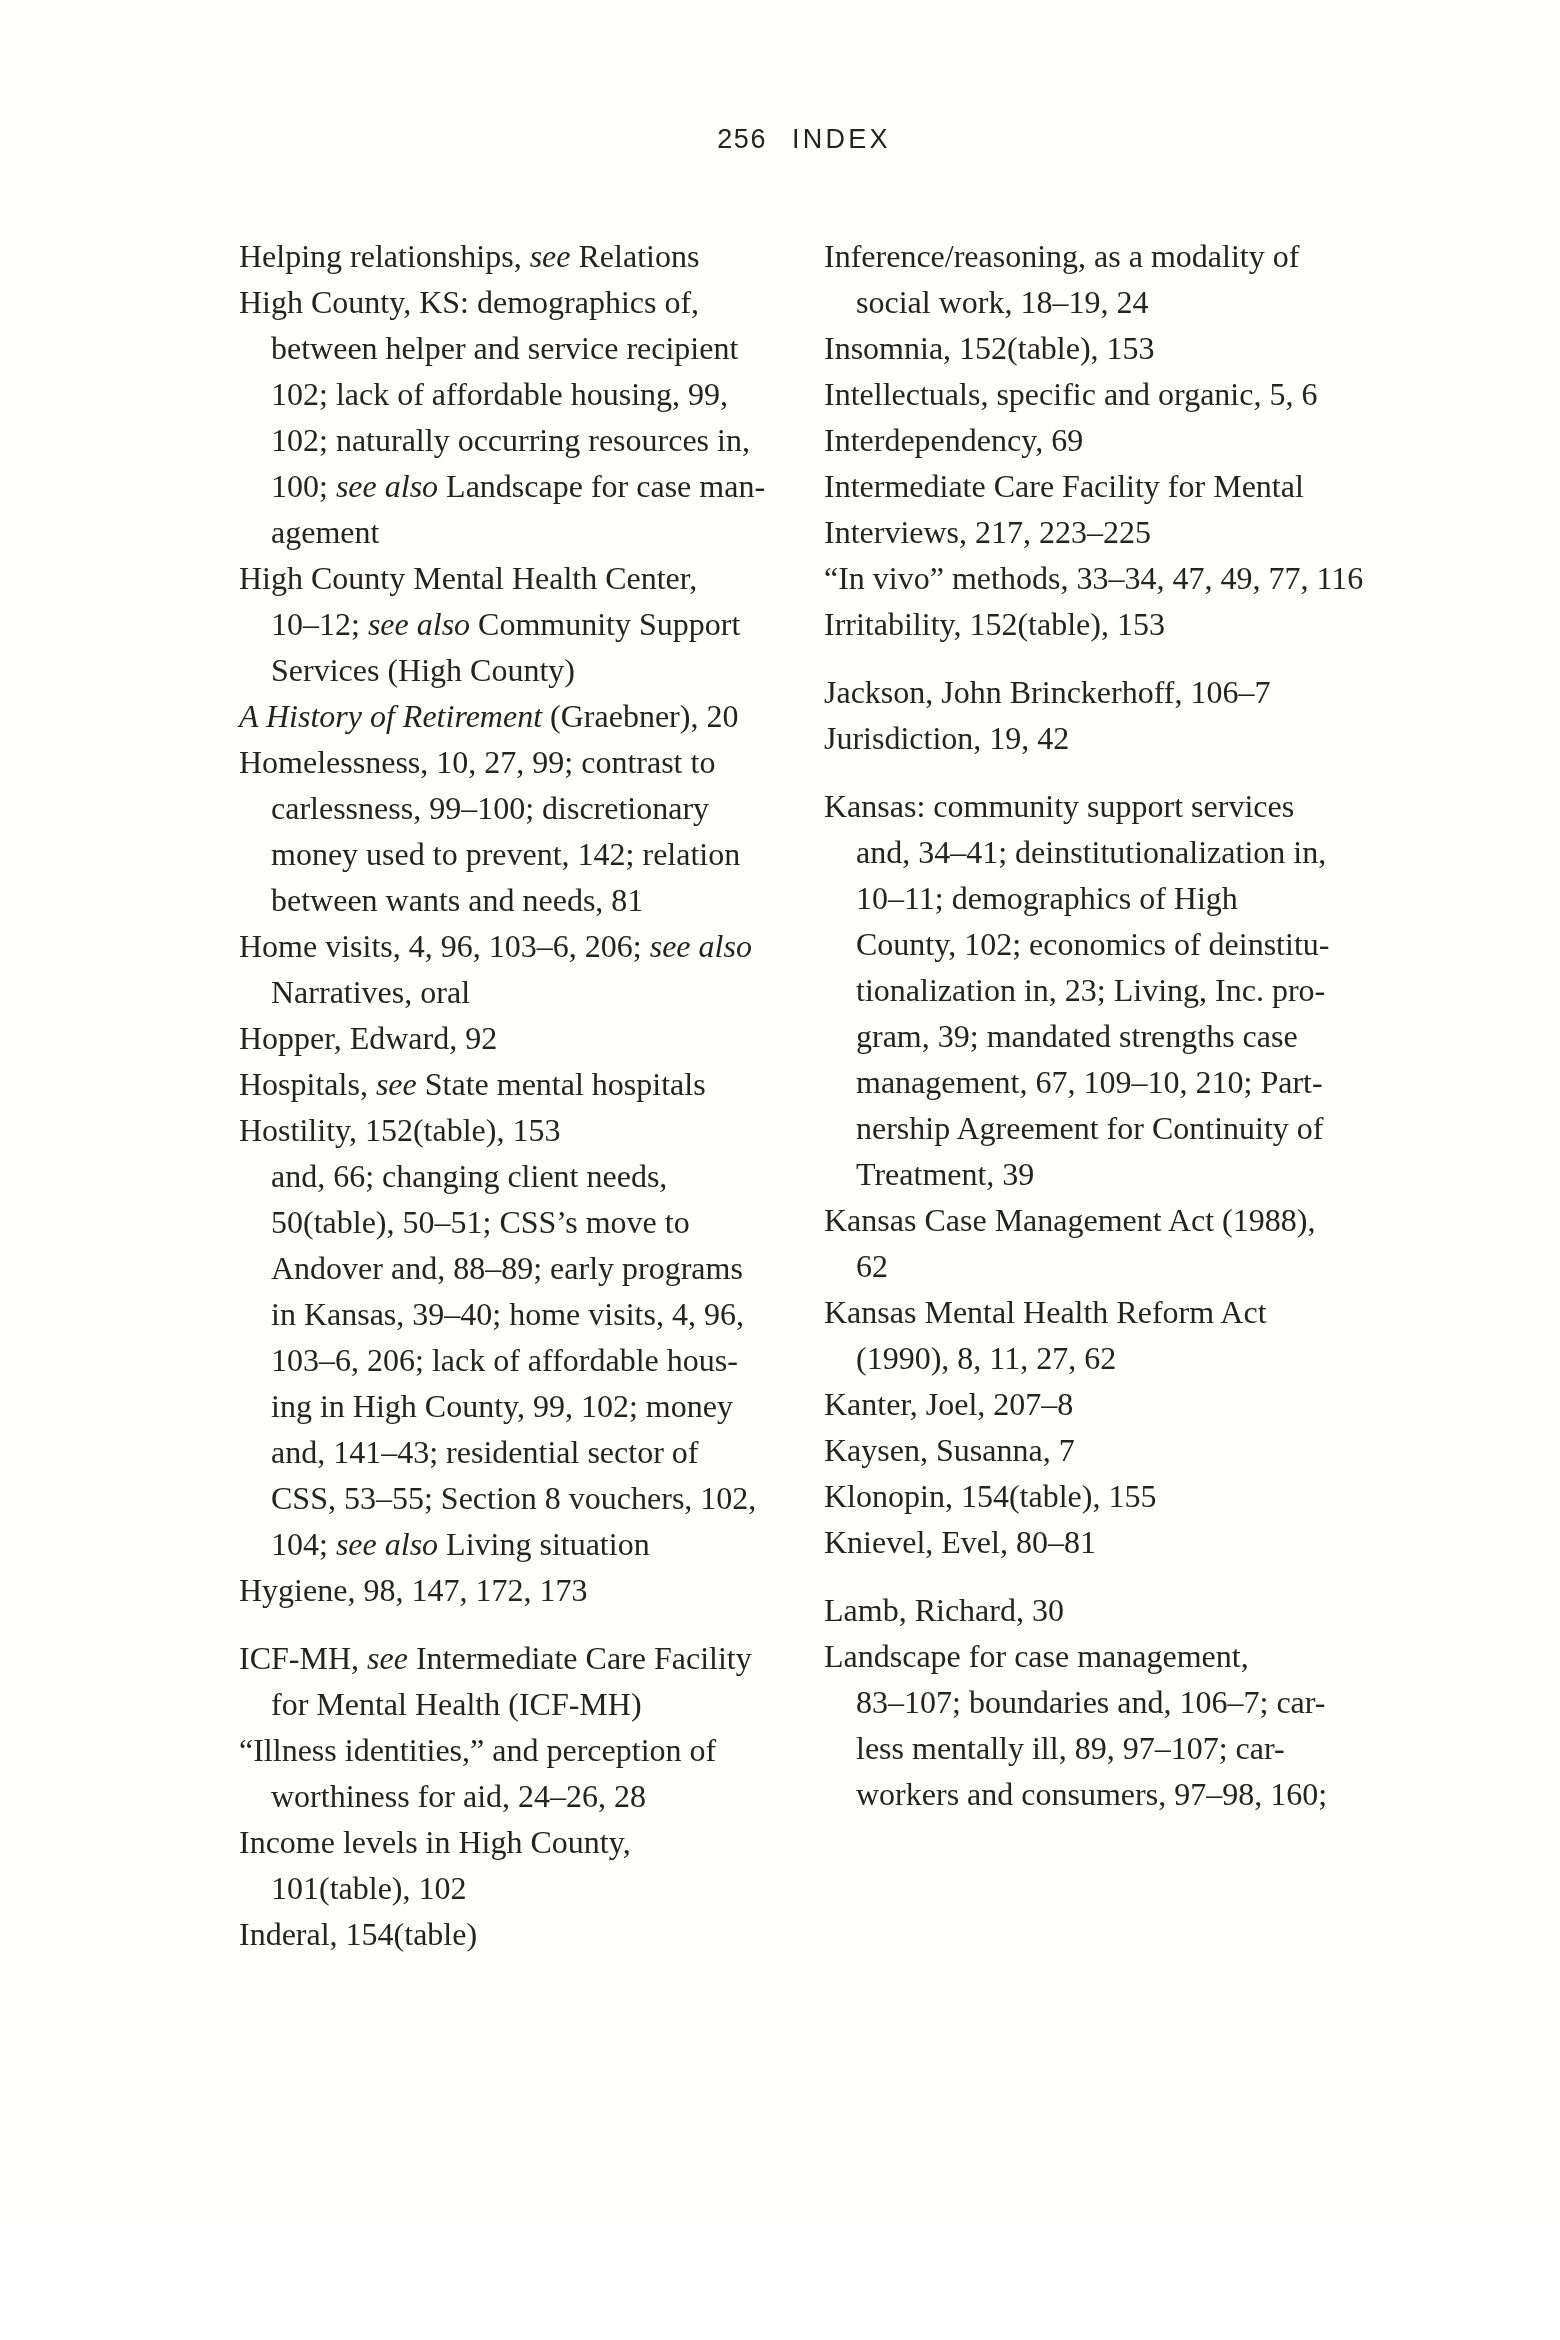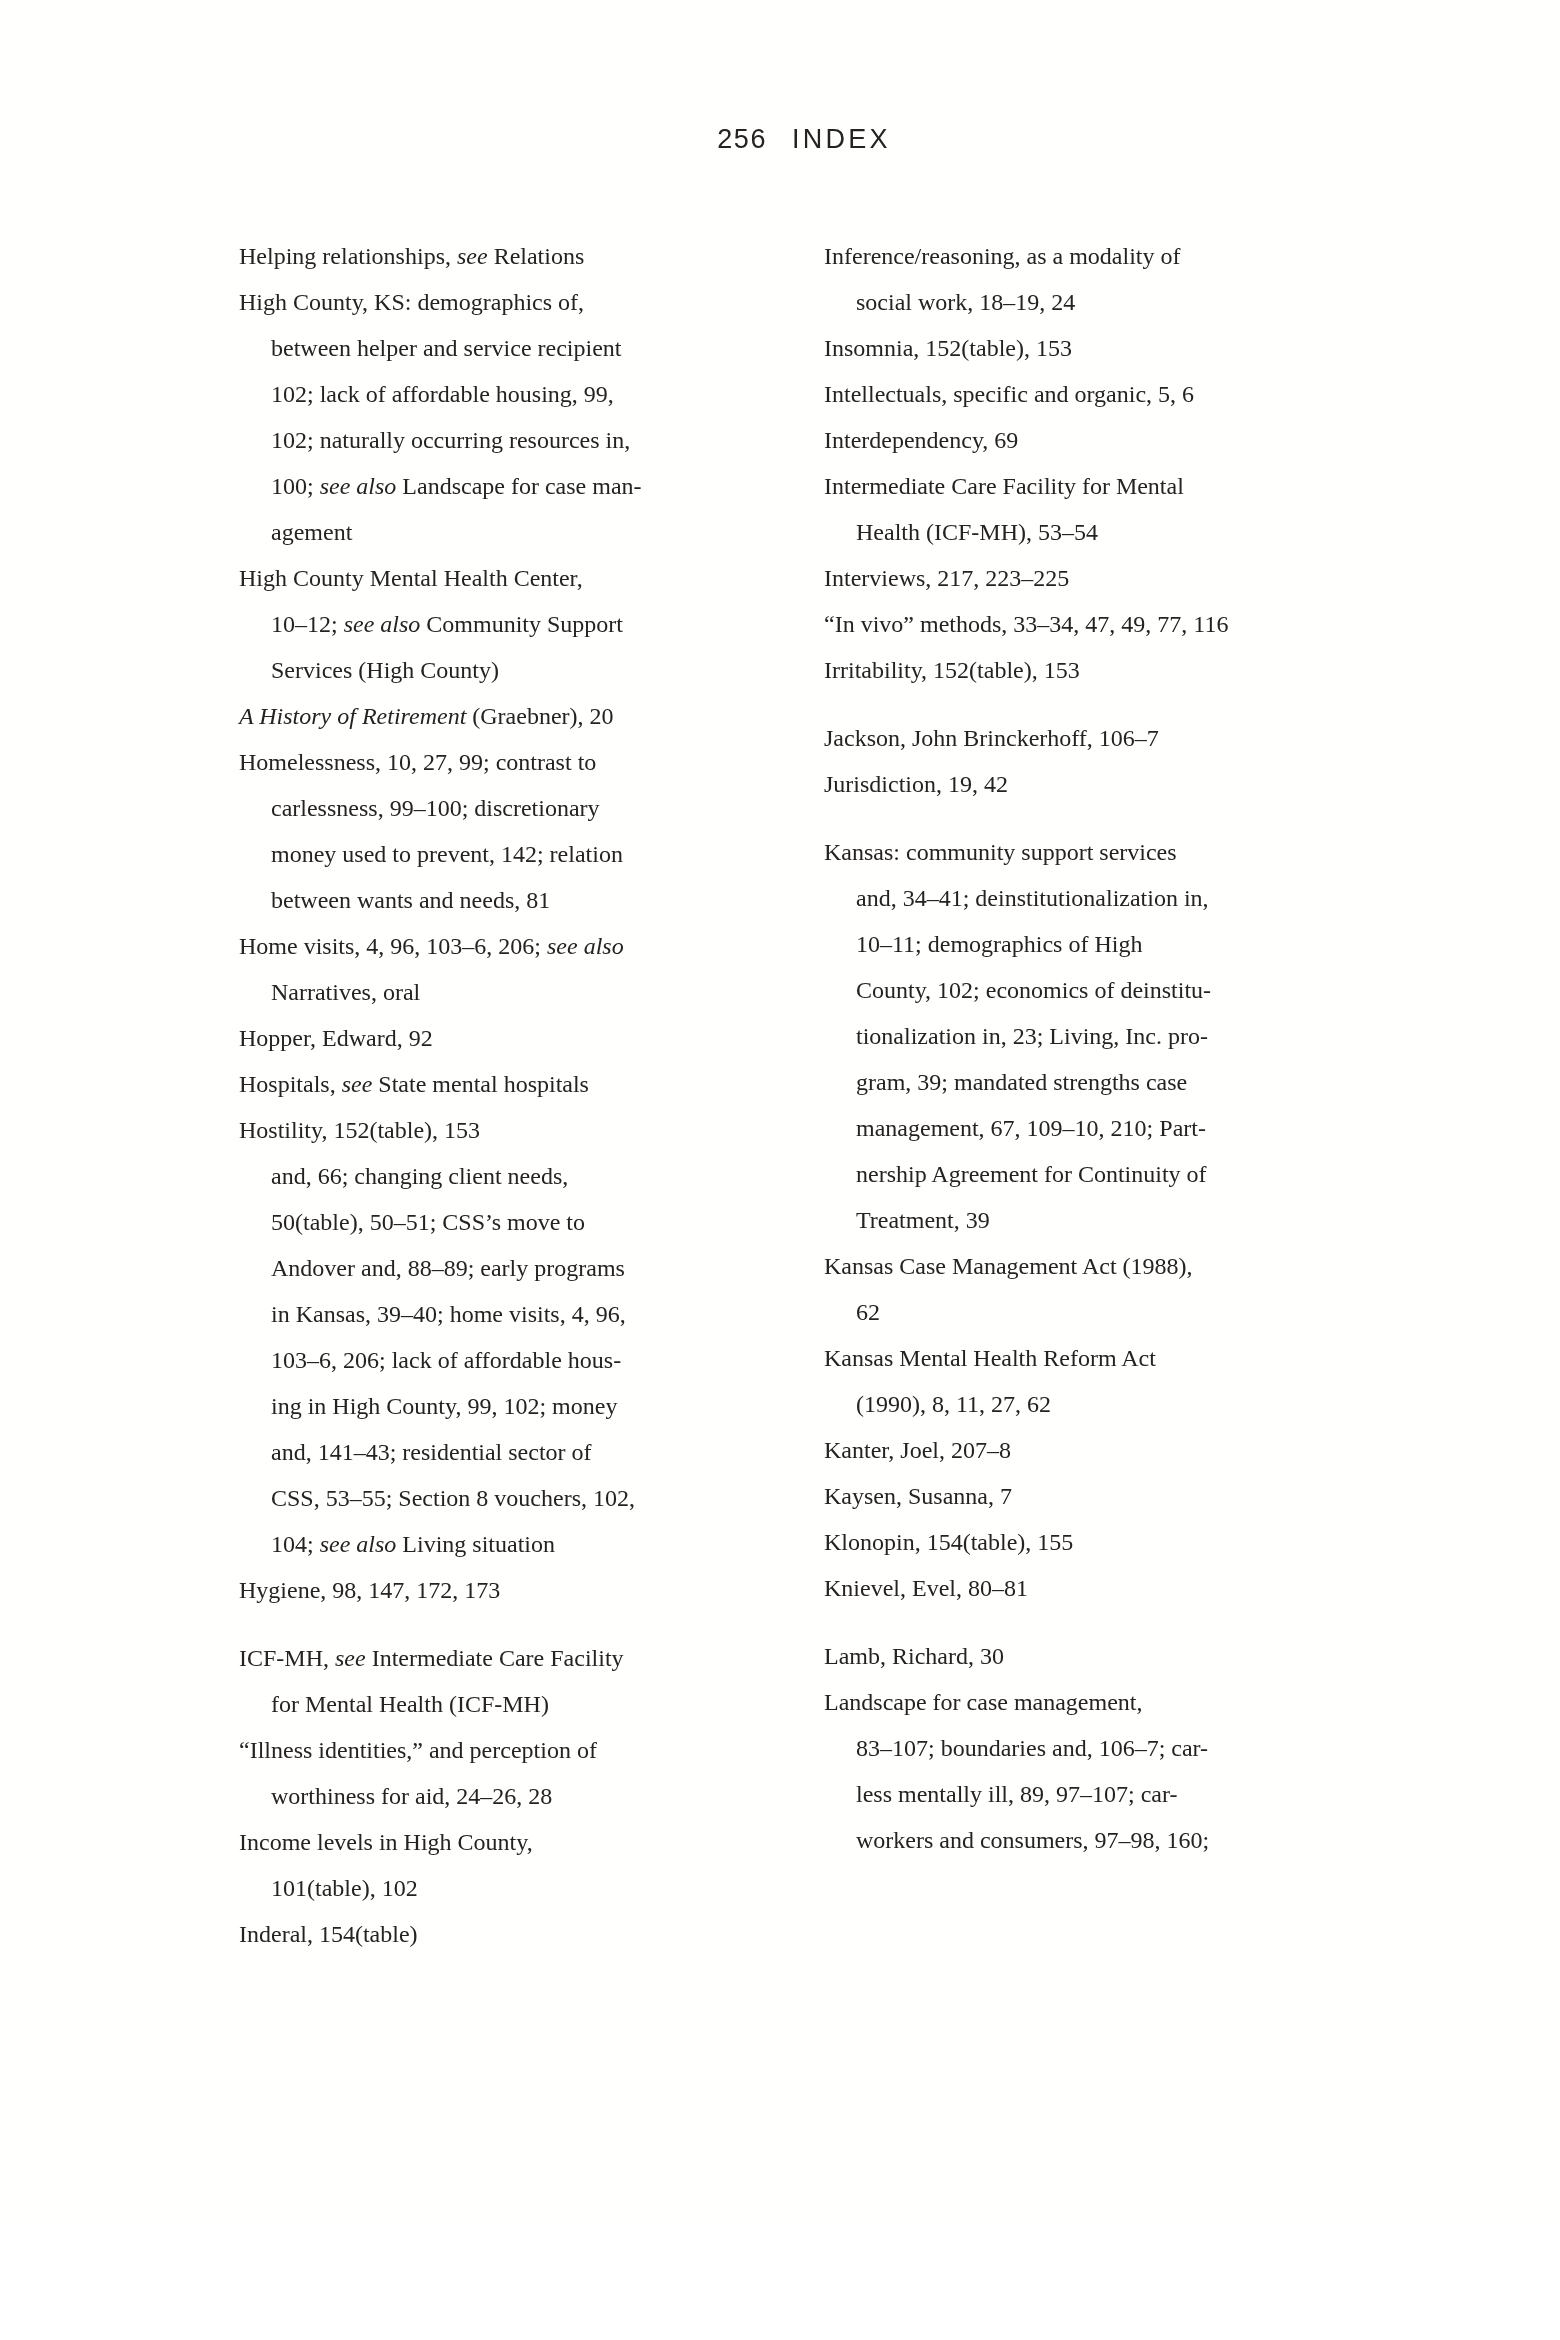--- a/index.html
+++ b/index.html
@@ -34,21 +34,21 @@
     letter-spacing: 0.12em;
     margin-left: 25px;
   }
   .index-body {
     position: absolute;
     top: 233px;
     left: 239px;
     width: 1130px;
     display: flex;
     gap: 40px;
-    font-size: 24px;
+    font-size: 32px;
     line-height: 46px;
   }
   .col {
     width: 545px;
     flex: 0 0 545px;
   }
   .line {
     white-space: nowrap;
   }
   .line.indent {
@@ -108,21 +108,20 @@
         <div class="line indent"><span>101(table), 102</span></div>
         <div class="line"><span>Inderal, 154(table)</span></div>
       </div>
     <div class="col" id="col-right">
         <div class="line"><span>Inference/reasoning, as a modality of</span></div>
         <div class="line indent"><span>social work, 18–19, 24</span></div>
         <div class="line"><span>Insomnia, 152(table), 153</span></div>
         <div class="line"><span>Intellectuals, specific and organic, 5, 6</span></div>
         <div class="line"><span>Interdependency, 69</span></div>
         <div class="line"><span>Intermediate Care Facility for Mental</span></div>
-        <div class="line indent"><span>Health (ICF-MH), 53–54</span></div>
         <div class="line"><span>Interviews, 217, 223–225</span></div>
         <div class="line"><span>“In vivo” methods, 33–34, 47, 49, 77, 116</span></div>
         <div class="line"><span>Irritability, 152(table), 153</span></div>
         <div class="line gap"><span>Jackson, John Brinckerhoff, 106–7</span></div>
         <div class="line"><span>Jurisdiction, 19, 42</span></div>
         <div class="line gap"><span>Kansas: community support services</span></div>
         <div class="line indent"><span>and, 34–41; deinstitutionalization in,</span></div>
         <div class="line indent"><span>10–11; demographics of High</span></div>
         <div class="line indent"><span>County, 102; economics of deinstitu-</span></div>
         <div class="line indent"><span>tionalization in, 23; Living, Inc. pro-</span></div>

